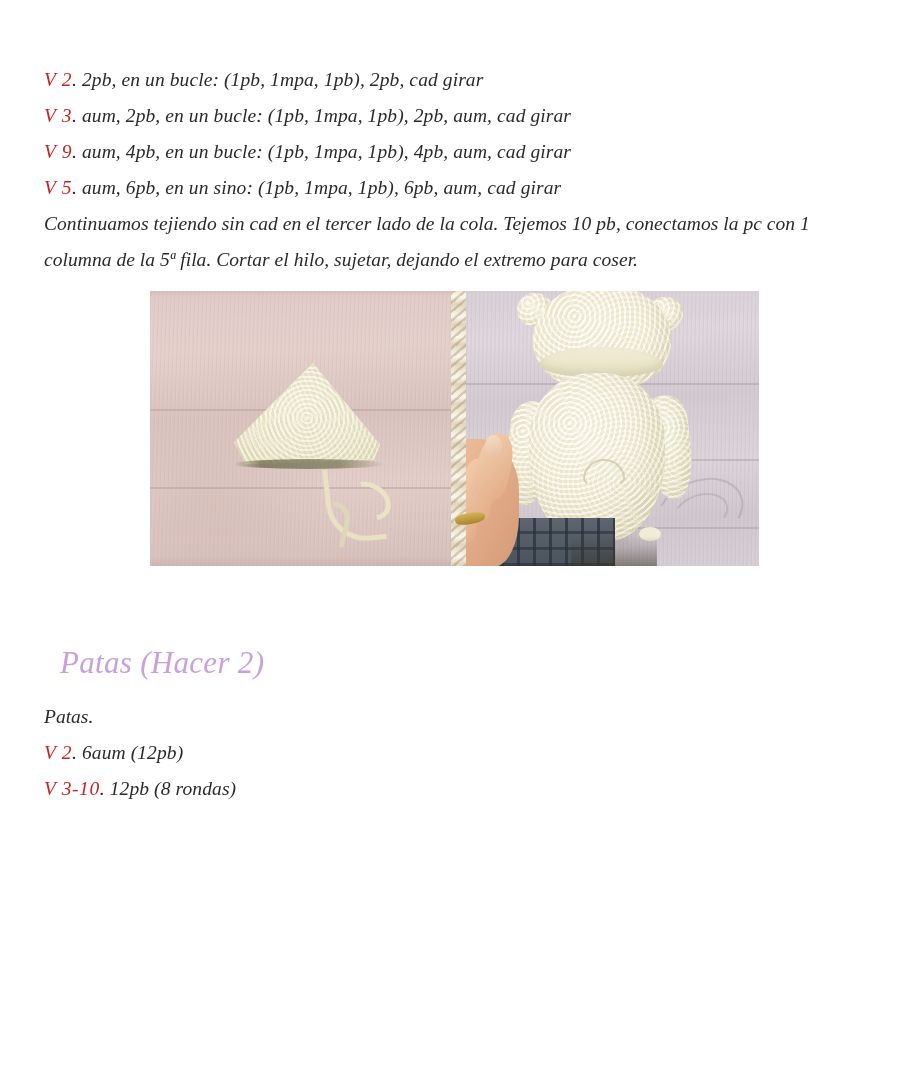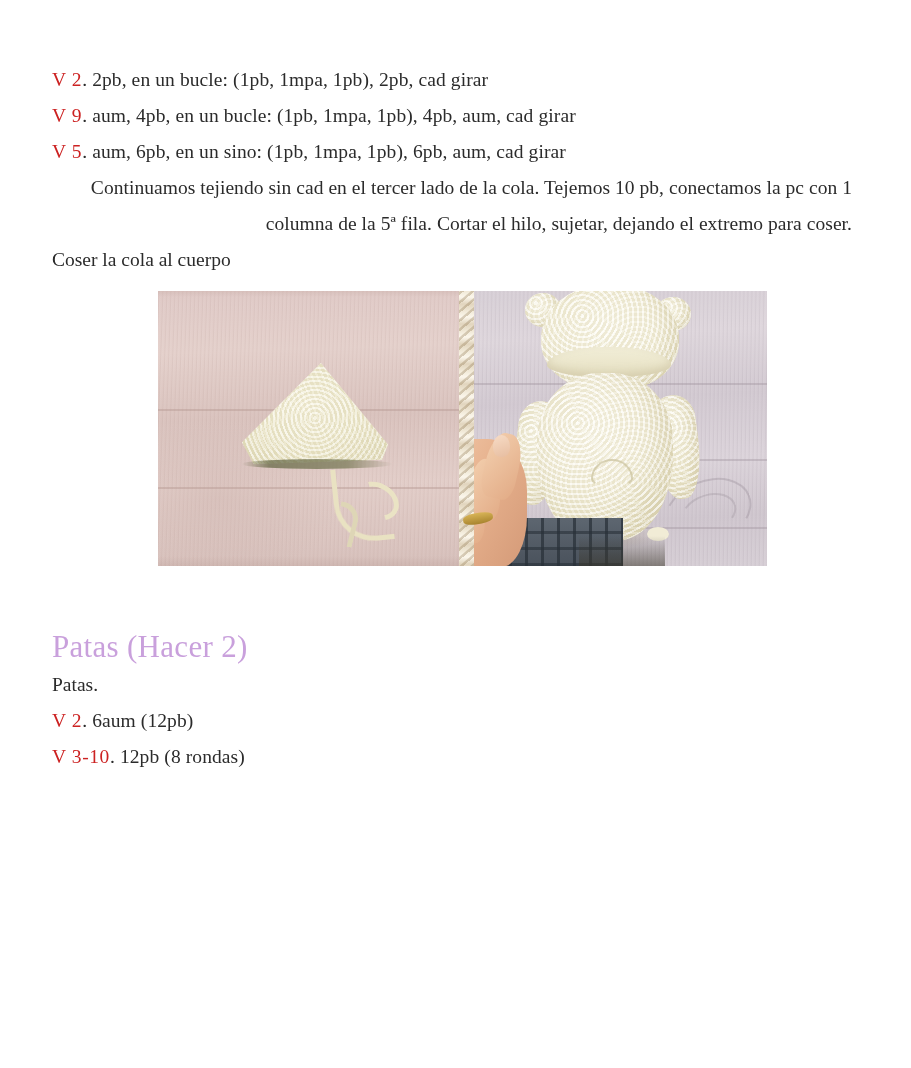--- a/index.html
+++ b/index.html
@@ -16,61 +16,62 @@
     color: #2b2b2b;
     overflow: hidden;
   }
   .page {
     position: absolute;
     inset: 0;
     background: #ffffff;
   }
   .content {
     position: absolute;
-    left: 52px;
+    left: 44px;
     top: 62px;
     width: 815px;
+    font-style: italic;
   }
 
   
   .row-line {
     font-size: 19.5px;
     line-height: 36px;
     white-space: nowrap;
     letter-spacing: 0.1px;
   }
   .vmark {
     color: #cc2222;
     letter-spacing: 0.6px;
   }
   .dot {
     color: #2b2b2b;
   }
   .para {
     font-size: 19.5px;
     line-height: 36px;
-    text-align: right;
+    text-align: left;
     letter-spacing: 0.05px;
   }
   .para.wide {
     width: 800px;
   }
   .single {
     font-size: 19.5px;
     line-height: 36px;
     white-space: nowrap;
   }
 
   
   .section-heading {
     color: #c9a0dc;
     font-size: 31px;
     line-height: 40px;
     font-weight: normal;
-    margin: 0;
+    margin: 16px;
     white-space: nowrap;
     letter-spacing: 0.3px;
   }
   .heading-sub {
     letter-spacing: 0.3px;
   }
 
   
   .gap-photo { height: 13px; }
   .gap-after-photo { height: 61px; }
@@ -427,30 +428,33 @@
 <body>
 
 <div class="page">
   <div class="content">
 
     <div class="row-line">
       <span class="vmark">V 2</span><span class="dot">.</span>
       <span>2pb, en un bucle: (1pb, 1mpa, 1pb), 2pb, cad girar</span>
     </div>
     <div class="row-line">
+      <span class="vmark">V 3</span><span class="dot">.</span>
+      <span>aum, 2pb, en un bucle: (1pb, 1mpa, 1pb), 2pb, aum, cad girar</span>
+    </div>
+    <div class="row-line">
       <span class="vmark">V 9</span><span class="dot">.</span>
       <span>aum, 4pb, en un bucle: (1pb, 1mpa, 1pb), 4pb, aum, cad girar</span>
     </div>
     <div class="row-line">
       <span class="vmark">V 5</span><span class="dot">.</span>
       <span>aum, 6pb, en un sino: (1pb, 1mpa, 1pb), 6pb, aum, cad girar</span>
     </div>
 
     <div class="para wide">Continuamos tejiendo sin cad en el tercer lado de la cola. Tejemos 10 pb, conectamos la pc con 1 columna de la 5ª fila. Cortar el hilo, sujetar, dejando el extremo para coser.</div>
-    <div class="single">Coser la cola al cuerpo</div>
 
     <div class="gap-photo"></div>
 
     <div class="photo-block">
 
       <div class="photo photo-left">
         <div class="wood-warm"></div>
         <div class="plank-l1"></div>
         <div class="plank-l2"></div>
         <div class="tail"></div>

